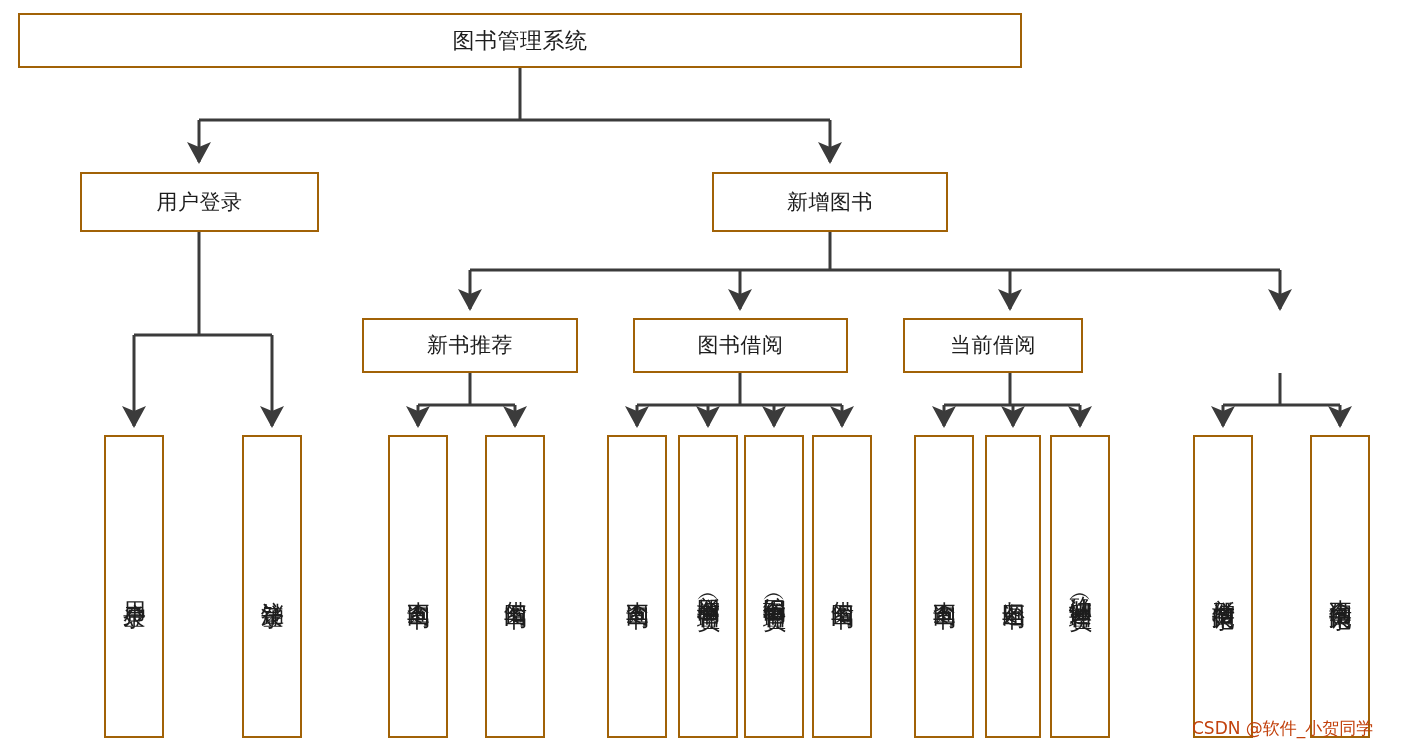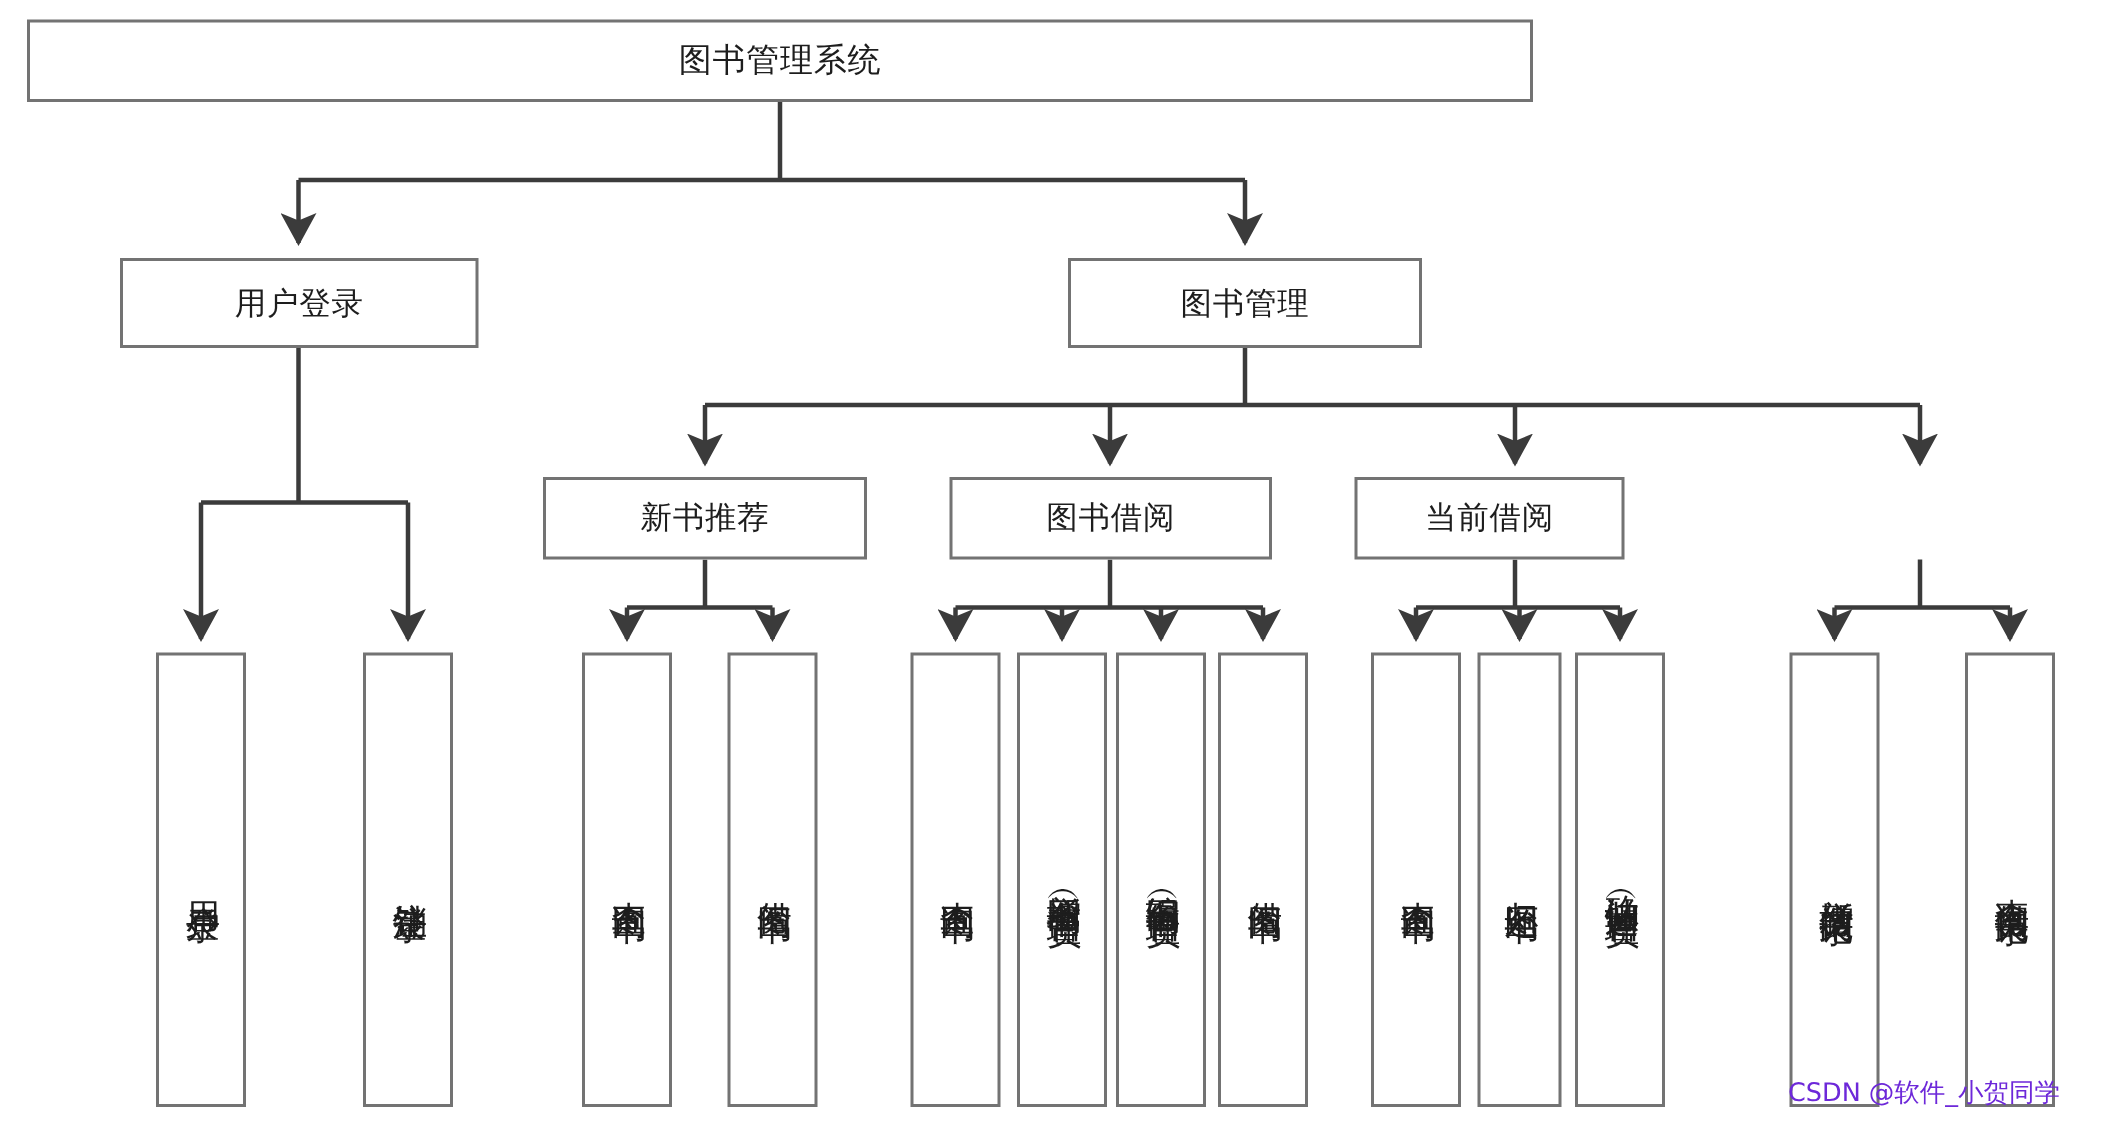--- a/index.html
+++ b/index.html
@@ -23,21 +23,21 @@
     left: 0;
     top: 0;
     width: 1405px;
     height: 747px;
     pointer-events: none;
   }
   .node {
     position: absolute;
     box-sizing: border-box;
     background: #ffffff;
-    border: 2px solid #737373;
+    border: 2px solid #a16207;
     display: flex;
     align-items: center;
     justify-content: center;
     color: #1d1d1d;
     z-index: 2;
   }
   .node .label {
     display: block;
     text-align: center;
     line-height: 1.18;
@@ -61,21 +61,21 @@
     writing-mode: vertical-rl;
     text-orientation: upright;
     font-size: 23px;
     line-height: 1.12;
     letter-spacing: 2px;
     white-space: nowrap;
     max-height: 100%;
   }
   .watermark {
     position: absolute;
-    color: #6d28d9;
+    color: #c2410c;
     font-size: 17px;
     white-space: nowrap;
     z-index: 3;
     font-family: "DejaVu Sans", "Liberation Sans", sans-serif;
   }
 </style>
 </head>
 <body>
 
 <div id="canvas">
@@ -131,21 +131,21 @@
   </svg>
 
   <div class="node h root" style="left:18px; top:13px; width:1004px; height:55px;">
     <span class="label">图书管理系统</span>
   </div>
 
   <div class="node h" style="left:80px; top:172px; width:239px; height:60px;">
     <span class="label">用户登录</span>
   </div>
   <div class="node h" style="left:712px; top:172px; width:236px; height:60px;">
-    <span class="label">图书管理</span>
+    <span class="label">新增图书</span>
   </div>
 
   <div class="node h" style="left:633px; top:318px; width:215px; height:55px;">
     <span class="label">图书借阅</span>
   </div>
   <div class="node h" style="left:362px; top:318px; width:216px; height:55px;">
     <span class="label">新书推荐</span>
   </div>
   <div class="node h" style="left:903px; top:318px; width:180px; height:55px;">
     <span class="label">当前借阅</span>

